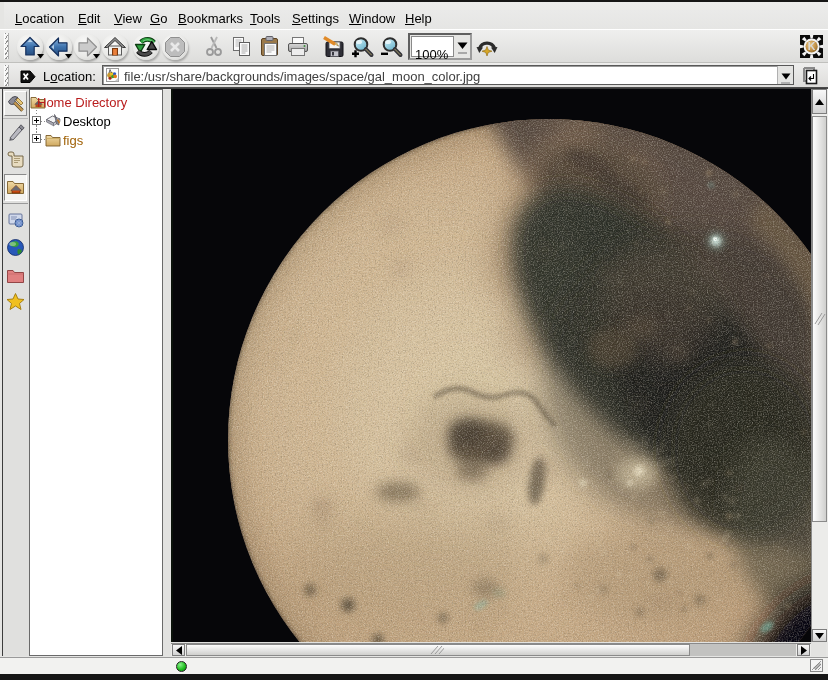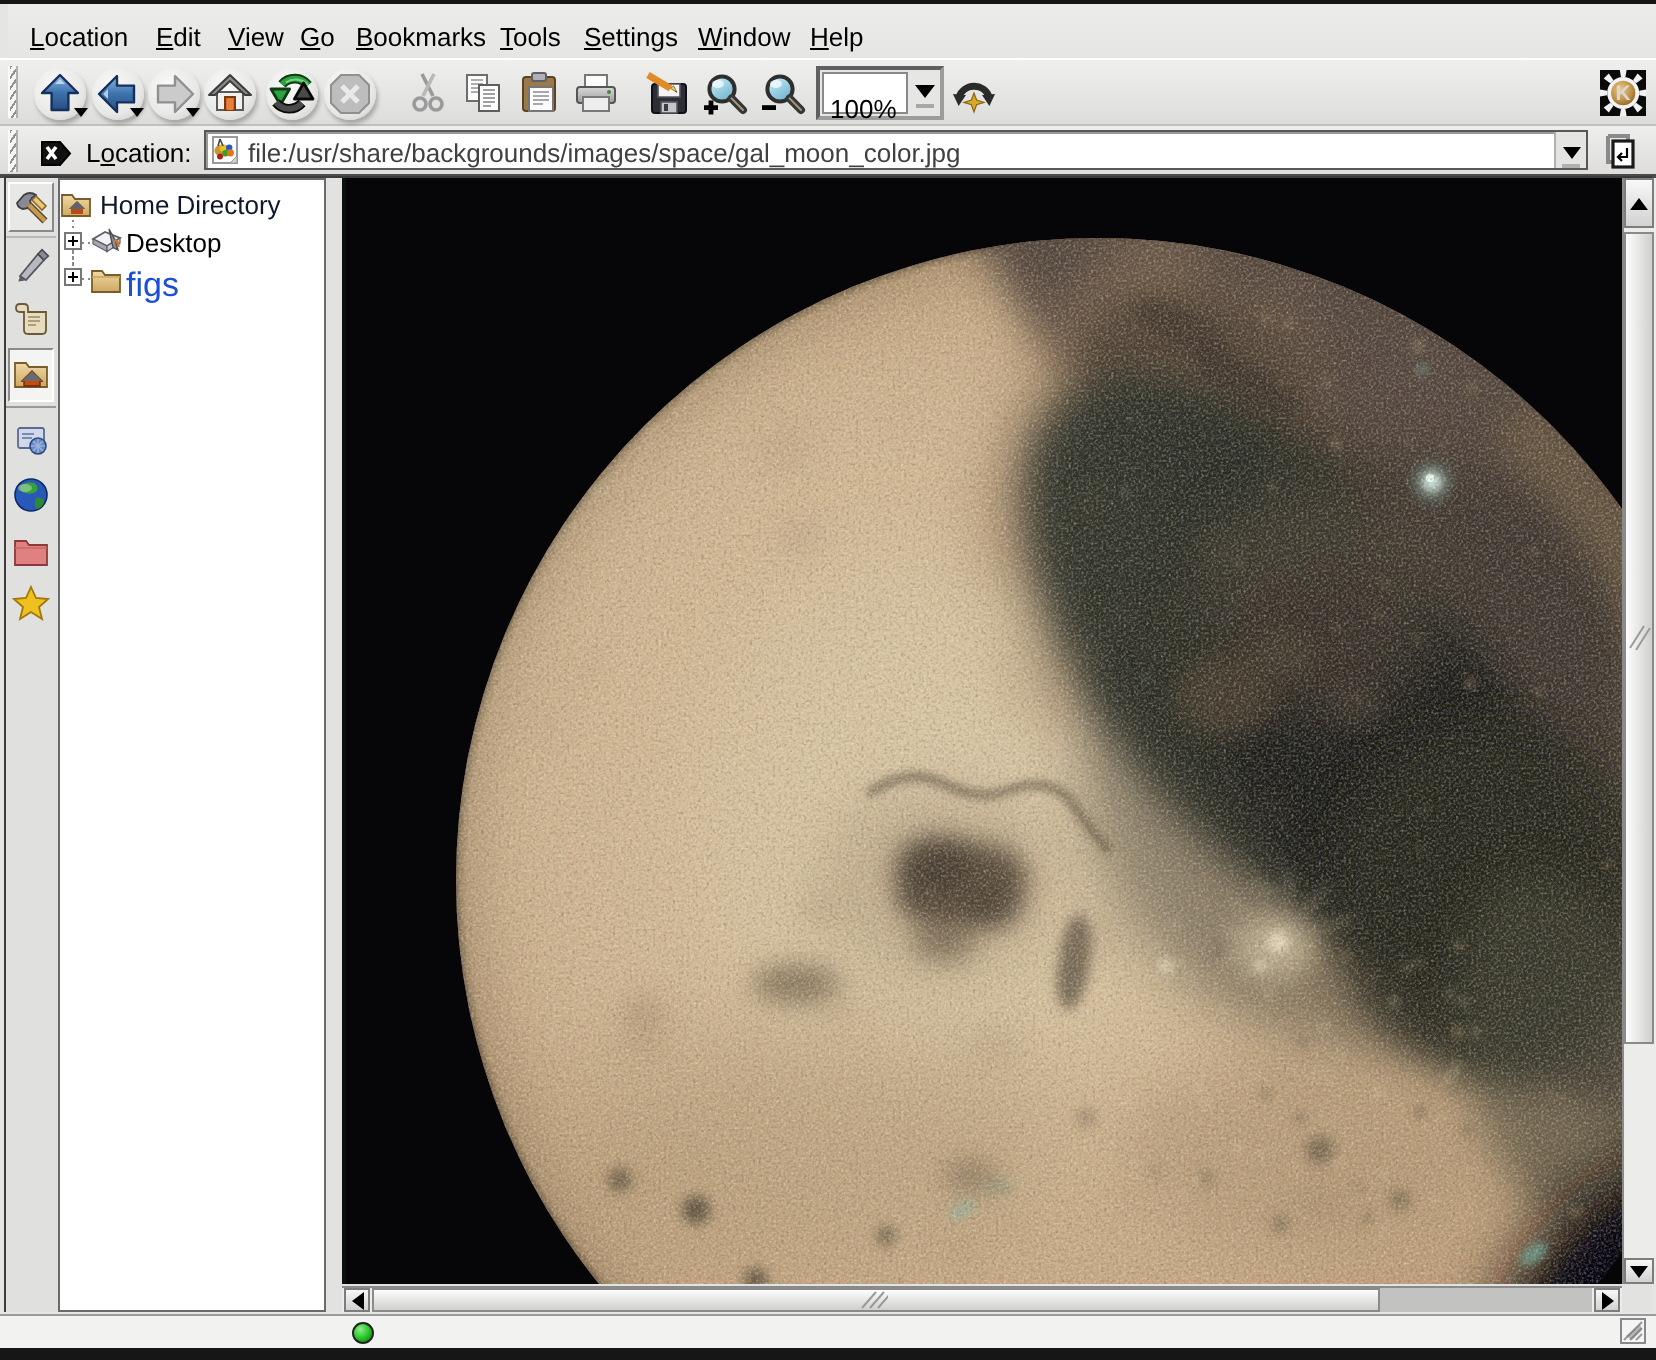--- a/index.html
+++ b/index.html
@@ -613,23 +613,23 @@
     <path d="M1.5,6.5 L7.5,3 L15,6 L8.5,10 Z" fill="#f2f2f4" stroke="#5e5e66" stroke-width="0.9"></path>
     <path d="M1.5,6.5 L1.5,9 L8.5,12.8 L8.5,10 Z" fill="#a8a8b2" stroke="#5e5e66" stroke-width="0.6"></path>
     <path d="M15,6 L15,8.6 L8.5,12.8 L8.5,10 Z" fill="#cacad2" stroke="#5e5e66" stroke-width="0.6"></path>
     <path d="M9.5,1.5 L12.8,7.5 L14,12 L11.5,10.8 Z" fill="#8a8a94" stroke="#4e4e56" stroke-width="0.7"></path>
     <path d="M12.2,6.8 Q14.5,8 14.2,10.5" fill="none" stroke="#c87820" stroke-width="1.3"></path>
   </svg>
 <svg class="abs" style="left:45px;top:132px" width="16" height="16">
     <path d="M1,3.5 L6,3.5 L7.5,5.5 L15,5.5 L15,14 L1,14 Z" fill="url(#fold)" stroke="#7a5c28" stroke-width="0.9"></path>
     <path d="M1,6.5 L15,6.5" stroke="#c8a85f" stroke-width="0.8"></path>
   </svg>
-<div class="abs" style="left:50px;top:95px;font-size:13px;color:#0f172a">Home Directory</div>
+<div class="abs" style="left:37px;top:95px;font-size:13px;color:#b91c1c">Home Directory</div>
 <div class="abs" style="left:63px;top:114px;font-size:13px;color:#000">Desktop</div>
-<div class="abs" style="left:63px;top:133px;font-size:17px;color:#1d4ed8">figs</div>
+<div class="abs" style="left:63px;top:133px;font-size:13px;color:#a16207">figs</div>
 <div class="abs sbbtn" style="left:812px;top:89px;width:15px;height:25px">
     <svg width="9" height="6">
       <path d="M4.5,0 L9,6 L0,6 Z" fill="#000"></path>
     </svg>
   </div>
 <div class="abs sbbtn" style="left:812px;top:629px;width:15px;height:13px">
     <svg width="9" height="6">
       <path d="M4.5,6 L9,0 L0,0 Z" fill="#000"></path>
     </svg>
   </div>

